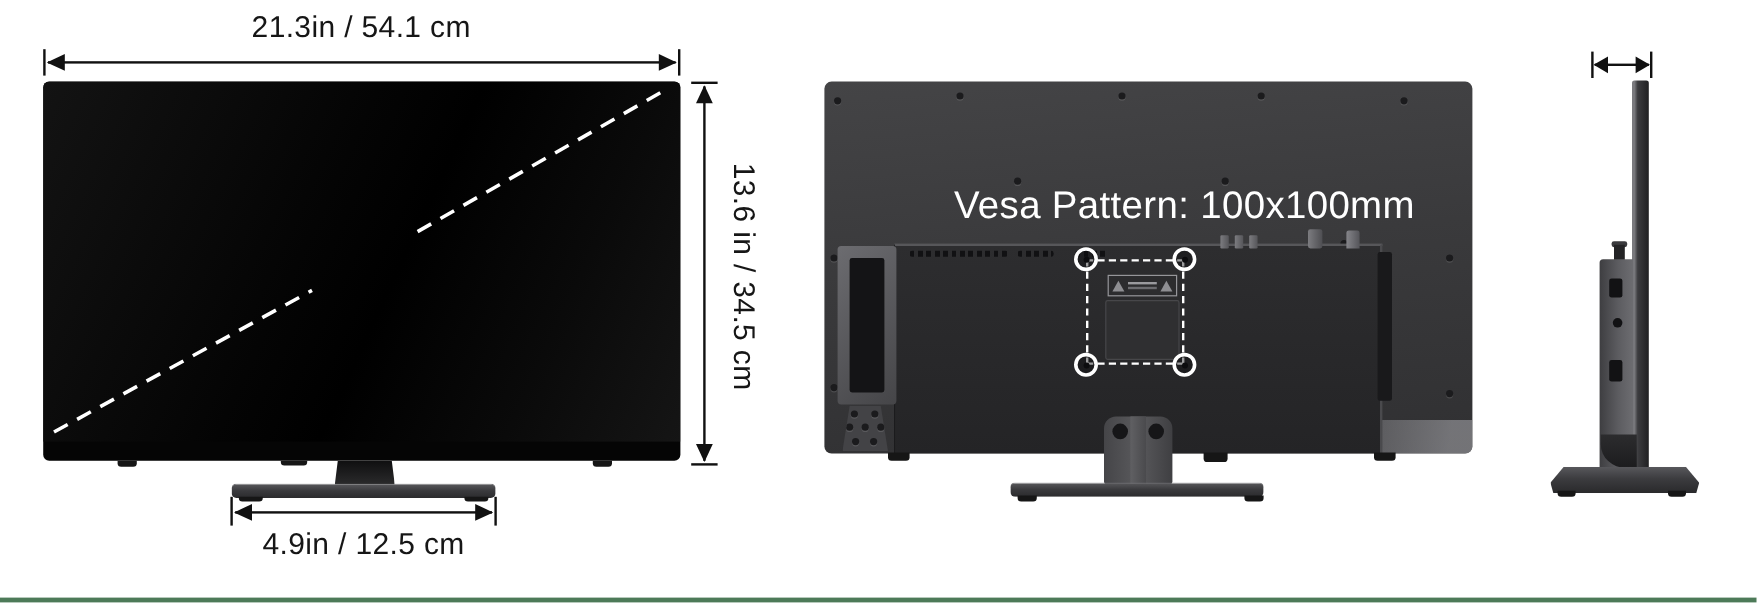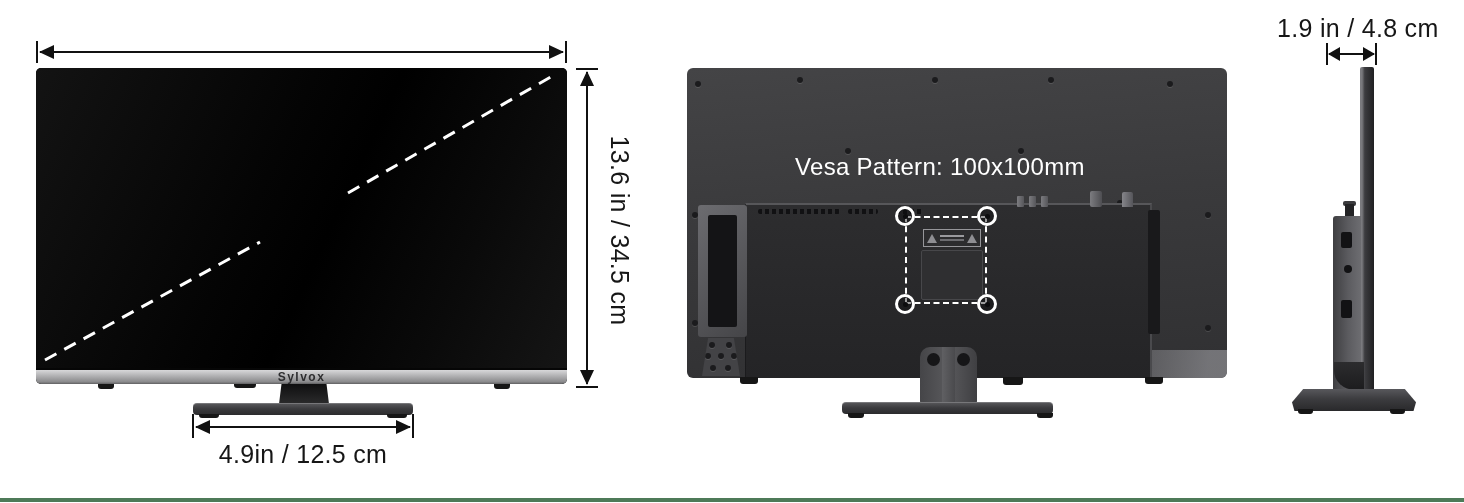--- a/index.html
+++ b/index.html
@@ -35,55 +35,53 @@
   .tv-back { left:687px; top:68px; width:540px; height:310px; border-radius:6px; overflow:hidden;
     background:linear-gradient(175deg,#444446 0%,#3a3a3c 45%,#303032 100%); }
   .screw { position:absolute; width:6px; height:6px; border-radius:50%; background:#1b1b1d; box-shadow:0 1px 0 rgba(255,255,255,.12); }
   .inner-panel { position:absolute; left:58px; top:135px; width:407px; height:175px;
     background:linear-gradient(180deg,#2d2d2f,#242426);
     border-top:2px solid #57575a; border-right:2px solid #4a4a4d; border-left:1px solid #1b1b1d; }
   .vent { position:absolute; height:5px; background:repeating-linear-gradient(90deg,#111113 0 4px,rgba(0,0,0,0) 4px 7px); border-radius:2px; }
   .vesa-box { position:absolute; border:2px dashed #fff; }
   .vesa-hole { position:absolute; width:20px; height:20px; border:3px solid #fff; border-radius:50%; background:rgba(10,10,12,.4); }
   .vesa-hole::after { content:""; position:absolute; left:5px; top:5px; width:5px; height:5px; border-radius:50%; background:#0c0c0e; }
-  .vesa-text { font-size:24px; font-weight:500; color:#fff; text-align:center; letter-spacing:.3px; white-space:nowrap; }
+  .vesa-text { font-size:32px; font-weight:500; color:#fff; text-align:center; letter-spacing:.3px; white-space:nowrap; }
   .stand-neck-back { background:linear-gradient(90deg,#454548,#5a5a5d 50%,#3f3f42); border-radius:10px 10px 4px 4px; }
   .neck-hole { position:absolute; width:13px; height:13px; border-radius:50%; background:#161618; }
   .base-plate { background:linear-gradient(180deg,#555558 0%,#3a3a3d 45%,#2b2b2d 100%); border-radius:4px; border-top:1px solid #77777a; }
   
   .side-panel { left:1360px; top:67px; width:14px; height:330px; border-radius:2px 2px 0 0;
     background:linear-gradient(90deg,#7a7a7e 0%,#7a7a7e 14%,#3c3c3f 34%,#202022 100%); }
   .side-housing { left:1333px; top:216px; width:28px; height:174px; border-radius:3px 0 0 0;
     background:linear-gradient(90deg,#3e3e41 0%,#5c5c60 55%,#6d6d71 100%); }
   .port { position:absolute; background:#121214; border-radius:2px; }
   .rot90 { transform:rotate(90deg); }
 </style>
 </head>
 <body>
 
 <div class="stage">
 
+  <div class="abs dim-label" style="left:161px; top:9px; width:280px;">21.3in / 54.1 cm</div>
 
   <div class="abs" style="left:36px; top:41px; width:531px; height:22px;">
     <div class="tick-v" style="left:0; top:0; height:22px;"></div>
     <div class="tick-v" style="right:0; top:0; height:22px;"></div>
     <div class="dim-line-h" style="left:4px; right:4px; top:10px;"></div>
     <div class="ah ah-left" style="left:3px; top:4px;"></div>
     <div class="ah ah-right" style="right:3px; top:4px;"></div>
   </div>
 
   <div class="abs tv-front">
     <div class="tv-screen"></div>
     <svg style="position:absolute; left:0; top:0;" width="531" height="300" viewBox="0 0 531 300">
       <line x1="9" y1="292" x2="224" y2="174" stroke="#fff" stroke-width="3" stroke-dasharray="13 9"></line>
       <line x1="312" y1="125" x2="520" y2="6" stroke="#fff" stroke-width="3" stroke-dasharray="13 9"></line>
     </svg>
-    <div class="tv-bezel">
-      <span class="brand">Sylvox</span>
-    </div>
   </div>
   <div class="foot" style="left:98px; top:384px; width:16px; height:5px;"></div>
   <div class="foot" style="left:494px; top:384px; width:16px; height:5px;"></div>
   <div class="foot" style="left:234px; top:384px; width:22px; height:4px;"></div>
 
   <div class="abs" style="left:576px; top:68px; width:22px; height:320px;">
     <div class="tick-h" style="left:0; top:0; width:22px;"></div>
     <div class="tick-h" style="left:0; bottom:0; width:22px;"></div>
     <div class="dim-line-v" style="left:10px; top:4px; bottom:4px;"></div>
     <div class="ah ah-up" style="left:4px; top:3px;"></div>
@@ -174,21 +172,20 @@
 
   <div class="abs stand-neck-back" style="left:920px; top:347px; width:57px; height:58px;">
     <div class="neck-hole" style="left:7px; top:6px;"></div>
     <div class="neck-hole" style="left:37px; top:6px;"></div>
     <div style="position:absolute; left:22px; top:0; width:13px; height:58px; background:linear-gradient(90deg,#606063,#4a4a4d);"></div>
   </div>
   <div class="abs base-plate" style="left:842px; top:402px; width:211px; height:12px;"></div>
   <div class="foot" style="left:848px; top:413px; width:16px; height:5px;"></div>
   <div class="foot" style="left:1037px; top:413px; width:16px; height:5px;"></div>
 
-  <div class="abs dim-label" style="left:1277px; top:14px; width:146px;">1.9 in / 4.8 cm</div>
 
   <div class="abs" style="left:1326px; top:43px; width:51px; height:22px;">
     <div class="tick-v" style="left:0; top:0; height:22px;"></div>
     <div class="tick-v" style="right:0; top:0; height:22px;"></div>
     <div class="dim-line-h" style="left:3px; right:3px; top:10px;"></div>
     <div class="ah ah-left" style="left:2px; top:4px; border-right-width:12px;"></div>
     <div class="ah ah-right" style="right:2px; top:4px; border-left-width:12px;"></div>
   </div>
 
   <div class="abs side-panel"></div>

